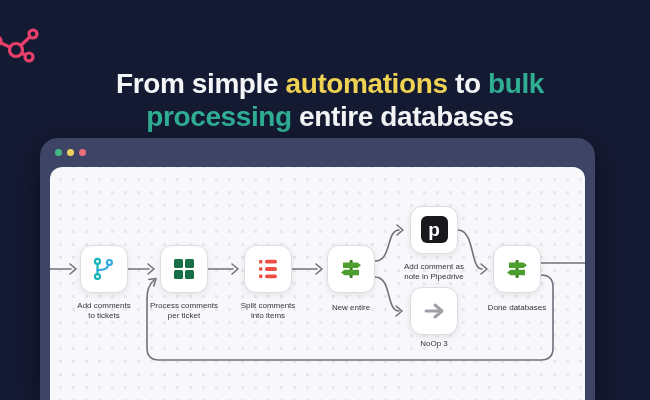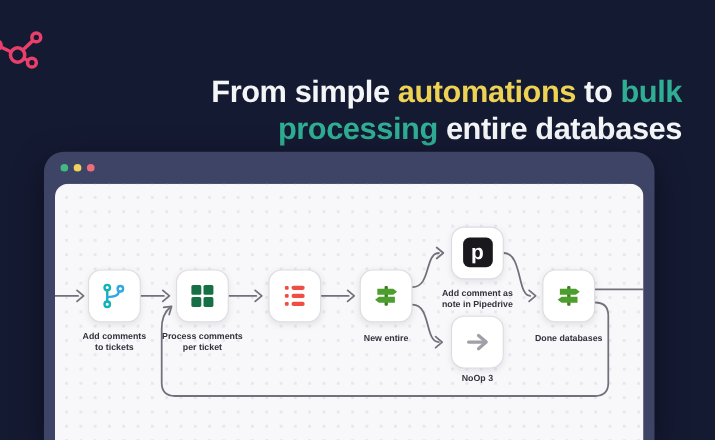--- a/index.html
+++ b/index.html
@@ -4,21 +4,21 @@
 <style>
   html,body{margin:0;padding:0;}
   body{
     width:650px;height:400px;overflow:hidden;position:relative;
     background:#151a33;
     font-family:"Liberation Sans", sans-serif;
   }
   
   .headline{
     position:absolute;top:48px;left:40px;right:30px;
-    text-align:right;
+    text-align:center;
     font-size:28px;line-height:33px;font-weight:700;letter-spacing:-0.4px;
     color:#f4f5f7;
   }
   .seg-white{color:#f4f5f7;}
   .seg-yellow{color:#eed253;}
   .seg-teal{color:#2fae94;}
   
   .logo{position:absolute;top:28px;left:-10px;width:66px;height:50px;}
   
   .window{
@@ -45,21 +45,21 @@
   
   .node{
     position:absolute;width:48px;height:48px;
     background:#ffffff;border:1.5px solid #dcdce3;border-radius:12px;
     box-sizing:border-box;
     display:flex;align-items:center;justify-content:center;
     box-shadow:0 2px 6px rgba(45,45,70,.10);
   }
   .node-label{
     position:absolute;width:96px;
-    font-size:8px;line-height:9.5px;font-weight:700;color:#33333f;
+    font-size:8px;line-height:9.5px;font-weight:400;color:#33333f;
     text-align:center;white-space:pre-line;letter-spacing:0;
   }
   .pd-badge{
     width:27px;height:27px;background:#19191d;border-radius:6px;
     color:#ffffff;font-weight:700;font-size:19px;line-height:27px;
     text-align:center;transform:translateY(-1px);
   }
 </style>
 </head>
 <body>
@@ -153,20 +153,22 @@
         <g fill="#ee4f42">
           <rect x="4" y="4" width="3.4" height="3.4" rx="1"></rect>
           <rect x="10" y="3.8" width="12" height="3.8" rx="1.9"></rect>
           <rect x="4" y="11.3" width="3.4" height="3.4" rx="1"></rect>
           <rect x="10" y="11.1" width="12" height="3.8" rx="1.9"></rect>
           <rect x="4" y="18.6" width="3.4" height="3.4" rx="1"></rect>
           <rect x="10" y="18.4" width="12" height="3.8" rx="1.9"></rect>
         </g>
       </svg>
     </div>
+    <div class="node-label" style="left:170px;top:134px">Split comments
+into items</div>
 
     <div class="node" style="left:277px;top:78px">
       <svg width="26" height="26" viewBox="0 0 26 26">
         <rect x="11.6" y="4" width="3" height="18" rx="1" fill="#3c7d21"></rect>
         <path d="M5 6.5 H19.5 L23 9.2 L19.5 12 H5 Z" fill="#4c9e2d"></path>
         <path d="M21 13.8 H6.5 L3 16.5 L6.5 19.2 H21 Z" fill="#4c9e2d"></path>
       </svg>
     </div>
     <div class="node-label" style="left:253px;top:136px">New entire</div>
 

